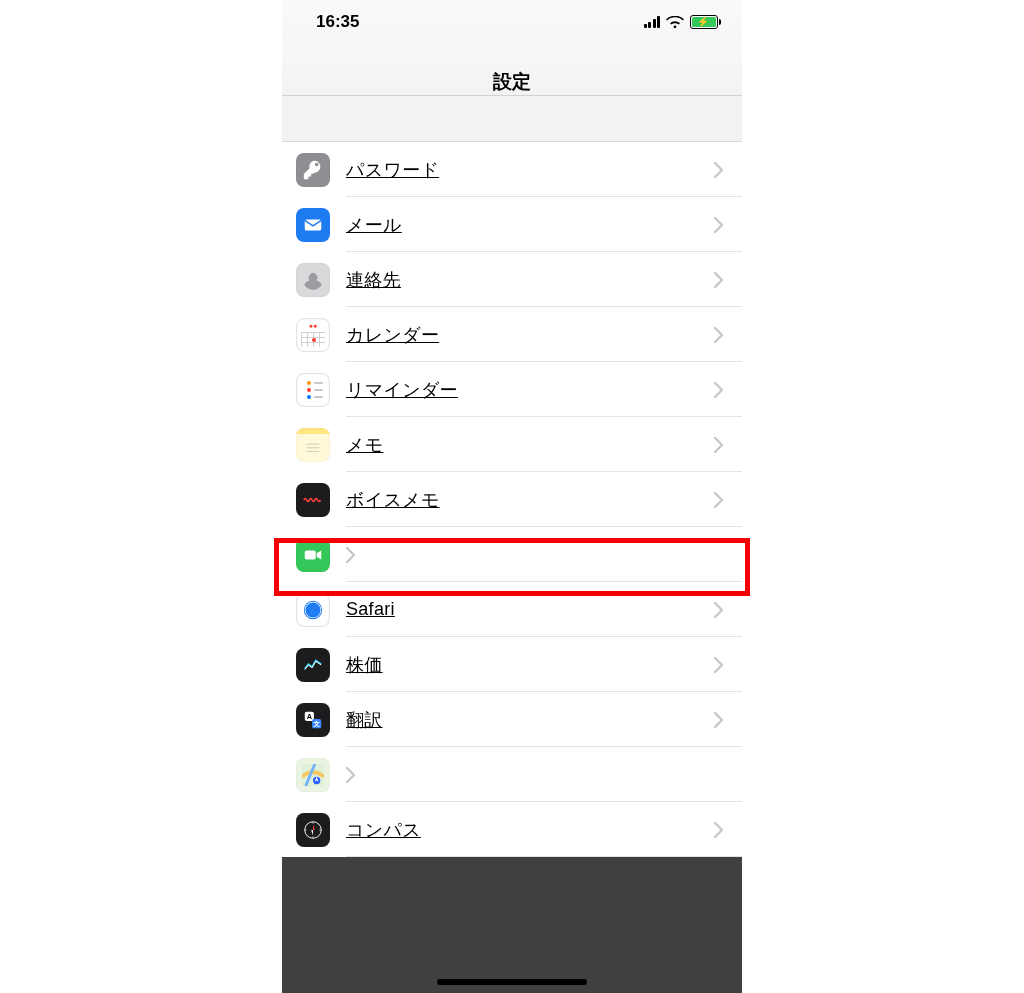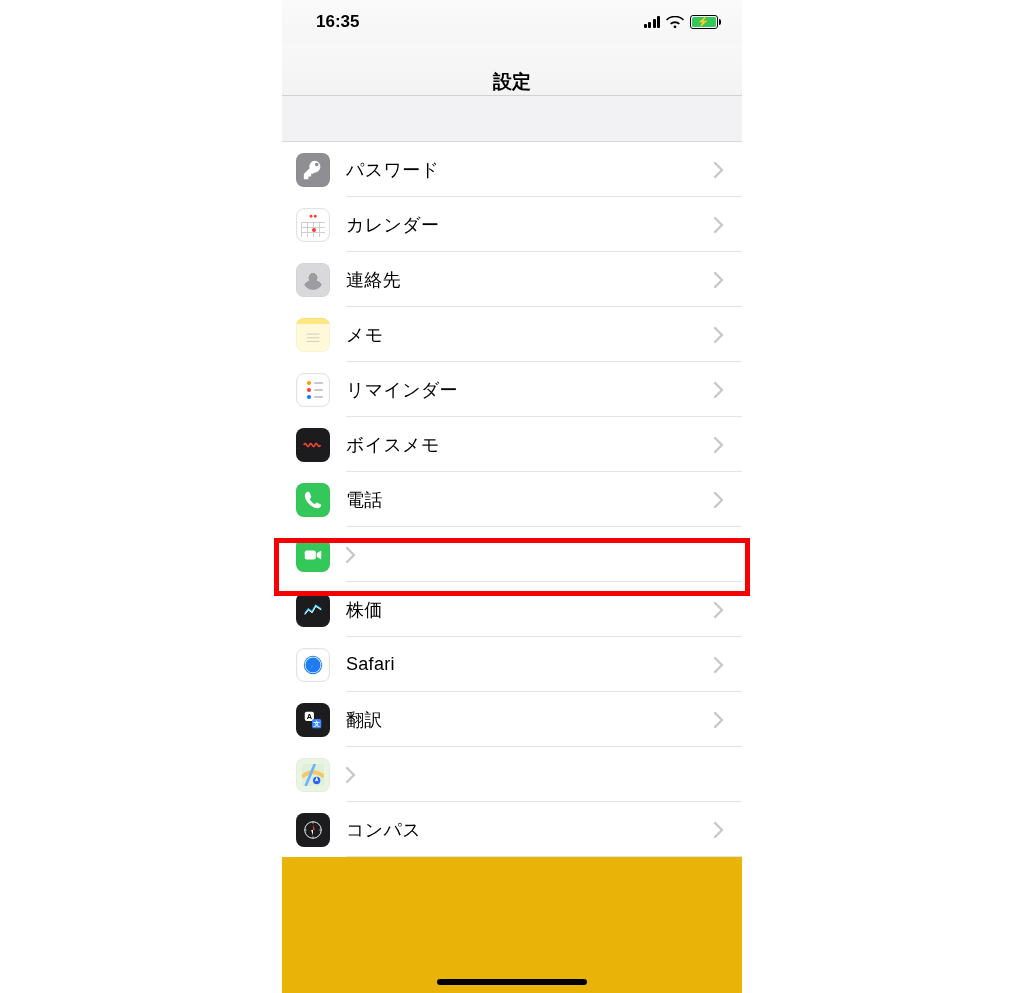--- a/index.html
+++ b/index.html
@@ -9,21 +9,21 @@
     background: #ffffff;
     font-family: -apple-system, "Helvetica Neue", Arial, "Hiragino Kaku Gothic ProN", "Yu Gothic", sans-serif;
     overflow: hidden;
   }
   .phone-frame {
     position: absolute;
     left: 282px;
     top: 0;
     width: 460px;
     height: 993px;
-    background: #eab308;
+    background: #404040;
   }
   .status-bar {
     height: 44px;
     width: 100%;
     background: linear-gradient(#fafafa,#f6f6f6);
     display: flex;
     align-items: center;
     justify-content: space-between;
     padding: 0 24px 0 34px;
     font-weight: 700;
@@ -64,20 +64,21 @@
     height:46px; background:#f2f2f4;
     border-bottom:1px solid #d8d8db;
   }
 
   .list { background:#fff; }
   .row {
     display:flex; align-items:center;
     height:55px;
     padding-left:14px;
     position:relative;
+    text-decoration:underline;
   }
   .row-sep{
     position:absolute; left:64px; right:0; bottom:0;
     height:1px; background:#e3e3e6;
   }
   .app-icon{
     width:34px; height:34px; border-radius:8px;
     flex:0 0 34px; margin-right:16px;
     display:flex; align-items:center; justify-content:center;
     font-size:18px; color:#fff; font-weight:600;
@@ -196,58 +197,56 @@
       </span>
       <span class="row-label">パスワード</span>
       <span class="chevron">
         <svg viewBox="0 0 10 16" width="10" height="16">
             <path d="M1 1l7 7-7 7" stroke="#c7c7cc" stroke-width="2.4" fill="none" stroke-linecap="round" stroke-linejoin="round"></path>
           </svg>
       </span>
       <div class="row-sep"></div>
     </div>
 
+    <div class="row">
+      <span class="app-icon ic-mail">
+        <svg class="glyph" viewBox="0 0 24 24">
+            <rect x="3" y="6" width="18" height="12" rx="2" fill="#fff"></rect>
+            <path d="M3 7l9 6 9-6" stroke="#1d7cf2" stroke-width="1.6" fill="none"></path>
+          </svg>
+      </span>
+      <span class="row-label">メール</span>
+      <span class="chevron">
+        <svg viewBox="0 0 10 16" width="10" height="16">
+            <path d="M1 1l7 7-7 7" stroke="#c7c7cc" stroke-width="2.4" fill="none" stroke-linecap="round" stroke-linejoin="round"></path>
+          </svg>
+      </span>
+      <div class="row-sep"></div>
+    </div>
+
+    <div class="row">
+      <span class="app-icon ic-contacts">
+        <span class="contacts-head"></span>
+      </span>
+      <span class="row-label">連絡先</span>
+      <span class="chevron">
+        <svg viewBox="0 0 10 16" width="10" height="16">
+            <path d="M1 1l7 7-7 7" stroke="#c7c7cc" stroke-width="2.4" fill="none" stroke-linecap="round" stroke-linejoin="round"></path>
+          </svg>
+      </span>
+      <div class="row-sep"></div>
+    </div>
 
     <div class="row">
       <span class="app-icon ic-calendar">
         <span class="cal-top">●●</span>
           <span class="cal-grid"></span>
           <span class="cal-dot"></span>
       </span>
       <span class="row-label">カレンダー</span>
-      <span class="chevron">
-        <svg viewBox="0 0 10 16" width="10" height="16">
-            <path d="M1 1l7 7-7 7" stroke="#c7c7cc" stroke-width="2.4" fill="none" stroke-linecap="round" stroke-linejoin="round"></path>
-          </svg>
-      </span>
-      <div class="row-sep"></div>
-    </div>
-
-    <div class="row">
-      <span class="app-icon ic-contacts">
-        <span class="contacts-head"></span>
-      </span>
-      <span class="row-label">連絡先</span>
-      <span class="chevron">
-        <svg viewBox="0 0 10 16" width="10" height="16">
-            <path d="M1 1l7 7-7 7" stroke="#c7c7cc" stroke-width="2.4" fill="none" stroke-linecap="round" stroke-linejoin="round"></path>
-          </svg>
-      </span>
-      <div class="row-sep"></div>
-    </div>
-
-    <div class="row">
-      <span class="app-icon ic-notes">
-        <svg class="glyph" viewBox="0 0 24 24">
-            <line x1="5" y1="11" x2="19" y2="11" stroke="#c9c9bc" stroke-width="1"></line>
-            <line x1="5" y1="15" x2="19" y2="15" stroke="#c9c9bc" stroke-width="1"></line>
-            <line x1="5" y1="19" x2="19" y2="19" stroke="#c9c9bc" stroke-width="1"></line>
-          </svg>
-      </span>
-      <span class="row-label">メモ</span>
       <span class="chevron">
         <svg viewBox="0 0 10 16" width="10" height="16">
             <path d="M1 1l7 7-7 7" stroke="#c7c7cc" stroke-width="2.4" fill="none" stroke-linecap="round" stroke-linejoin="round"></path>
           </svg>
       </span>
       <div class="row-sep"></div>
     </div>
 
     <div class="row">
       <span class="app-icon ic-reminders">
@@ -263,73 +262,60 @@
       <span class="row-label">リマインダー</span>
       <span class="chevron">
         <svg viewBox="0 0 10 16" width="10" height="16">
             <path d="M1 1l7 7-7 7" stroke="#c7c7cc" stroke-width="2.4" fill="none" stroke-linecap="round" stroke-linejoin="round"></path>
           </svg>
       </span>
       <div class="row-sep"></div>
     </div>
 
     <div class="row">
+      <span class="app-icon ic-notes">
+        <svg class="glyph" viewBox="0 0 24 24">
+            <line x1="5" y1="11" x2="19" y2="11" stroke="#c9c9bc" stroke-width="1"></line>
+            <line x1="5" y1="15" x2="19" y2="15" stroke="#c9c9bc" stroke-width="1"></line>
+            <line x1="5" y1="19" x2="19" y2="19" stroke="#c9c9bc" stroke-width="1"></line>
+          </svg>
+      </span>
+      <span class="row-label">メモ</span>
+      <span class="chevron">
+        <svg viewBox="0 0 10 16" width="10" height="16">
+            <path d="M1 1l7 7-7 7" stroke="#c7c7cc" stroke-width="2.4" fill="none" stroke-linecap="round" stroke-linejoin="round"></path>
+          </svg>
+      </span>
+      <div class="row-sep"></div>
+    </div>
+
+    <div class="row">
       <span class="app-icon ic-voicememo">
         <svg class="glyph" viewBox="0 0 24 24">
             <path d="M2 12c2-6 4 6 6 0s4 6 6 0 4 6 6 0" stroke="#ff453a" stroke-width="1.6" fill="none"></path>
           </svg>
       </span>
       <span class="row-label">ボイスメモ</span>
       <span class="chevron">
         <svg viewBox="0 0 10 16" width="10" height="16">
             <path d="M1 1l7 7-7 7" stroke="#c7c7cc" stroke-width="2.4" fill="none" stroke-linecap="round" stroke-linejoin="round"></path>
           </svg>
       </span>
       <div class="row-sep"></div>
     </div>
 
-    <div class="row">
-      <span class="app-icon ic-phone">
-        <svg class="glyph" viewBox="0 0 24 24">
-            <path fill="#fff" d="M6 3c-1 0-3 2-3 4 0 6 8 14 14 14 2 0 4-2 4-3 0-.6-.3-1-.8-1.3l-3.4-1.7c-.6-.3-1.3-.1-1.7.4l-1 1.3c-2.4-1.2-4.6-3.4-5.8-5.8l1.3-1c.5-.4.7-1.1.4-1.7L8.3 3.8C8 3.3 7.6 3 7 3H6z"></path>
-          </svg>
-      </span>
-      <span class="row-label">電話</span>
-      <span class="chevron">
-        <svg viewBox="0 0 10 16" width="10" height="16">
-            <path d="M1 1l7 7-7 7" stroke="#c7c7cc" stroke-width="2.4" fill="none" stroke-linecap="round" stroke-linejoin="round"></path>
-          </svg>
-      </span>
-      <div class="row-sep"></div>
-    </div>
 
 
     <div class="row">
       <span class="app-icon ic-facetime">
         <svg class="glyph" viewBox="0 0 24 24">
             <rect x="3" y="7" width="12" height="10" rx="2" fill="#fff"></rect>
             <path fill="#fff" d="M16 10l5-3v10l-5-3z"></path>
           </svg>
       </span>
-      <span class="chevron">
-        <svg viewBox="0 0 10 16" width="10" height="16">
-            <path d="M1 1l7 7-7 7" stroke="#c7c7cc" stroke-width="2.4" fill="none" stroke-linecap="round" stroke-linejoin="round"></path>
-          </svg>
-      </span>
-      <div class="row-sep"></div>
-    </div>
-
-    <div class="row">
-      <span class="app-icon ic-stocks">
-        <svg class="glyph" viewBox="0 0 24 24">
-            <path d="M3 16l4-5 4 3 4-7 6 4" stroke="#2fd6ff" stroke-width="1.8" fill="none"></path>
-            <path d="M3 17l4-5 4 3 4-7 6 4" stroke="#fff" stroke-width="1" fill="none"></path>
-          </svg>
-      </span>
-      <span class="row-label">株価</span>
       <span class="chevron">
         <svg viewBox="0 0 10 16" width="10" height="16">
             <path d="M1 1l7 7-7 7" stroke="#c7c7cc" stroke-width="2.4" fill="none" stroke-linecap="round" stroke-linejoin="round"></path>
           </svg>
       </span>
       <div class="row-sep"></div>
     </div>
 
     <div class="row">
       <span class="app-icon ic-safari">
@@ -337,20 +323,36 @@
             <circle cx="12" cy="12" r="10" fill="#1d7cf2"></circle>
             <circle cx="12" cy="12" r="9" fill="#fff"></circle>
             <circle cx="12" cy="12" r="8.2" fill="#1d7cf2"></circle>
             <path d="M12 12L16 6 12 12 8 18z" fill="#ff3b30"></path>
             <path d="M12 12L8 18 12 12 16 6z" fill="#fff"></path>
             <polygon points="16,6 12,12 13,11" fill="#ff3b30"></polygon>
             <polygon points="8,18 12,12 11,13" fill="#fff"></polygon>
           </svg>
       </span>
       <span class="row-label">Safari</span>
+      <span class="chevron">
+        <svg viewBox="0 0 10 16" width="10" height="16">
+            <path d="M1 1l7 7-7 7" stroke="#c7c7cc" stroke-width="2.4" fill="none" stroke-linecap="round" stroke-linejoin="round"></path>
+          </svg>
+      </span>
+      <div class="row-sep"></div>
+    </div>
+
+    <div class="row">
+      <span class="app-icon ic-stocks">
+        <svg class="glyph" viewBox="0 0 24 24">
+            <path d="M3 16l4-5 4 3 4-7 6 4" stroke="#2fd6ff" stroke-width="1.8" fill="none"></path>
+            <path d="M3 17l4-5 4 3 4-7 6 4" stroke="#fff" stroke-width="1" fill="none"></path>
+          </svg>
+      </span>
+      <span class="row-label">株価</span>
       <span class="chevron">
         <svg viewBox="0 0 10 16" width="10" height="16">
             <path d="M1 1l7 7-7 7" stroke="#c7c7cc" stroke-width="2.4" fill="none" stroke-linecap="round" stroke-linejoin="round"></path>
           </svg>
       </span>
       <div class="row-sep"></div>
     </div>
 
     <div class="row">
       <span class="app-icon ic-translate">

